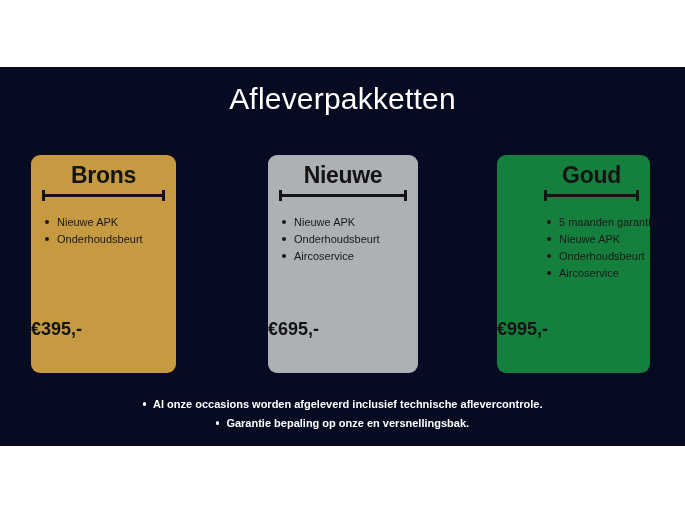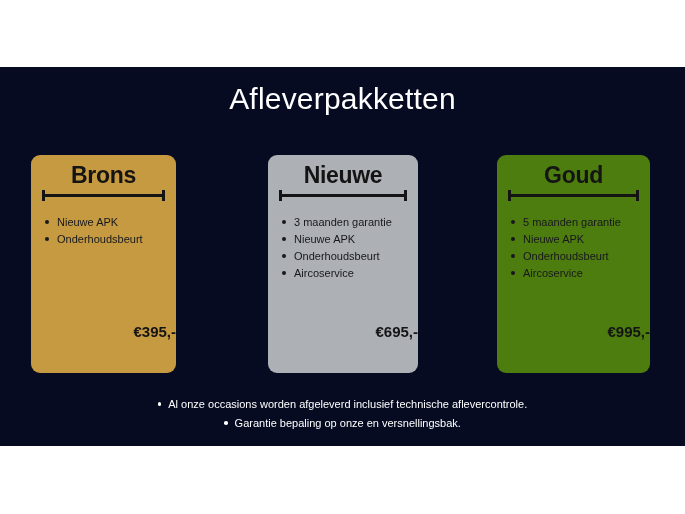--- a/index.html
+++ b/index.html
@@ -124,39 +124,39 @@
     height: 4px;
     border-radius: 50%;
     background: #18181c;
   }
 
   .price {
     position: absolute;
     left: 0;
     right: 0;
     bottom: 33px;
-    text-align: right;
-    font-size: 15px;
+    text-align: left;
+    font-size: 18px;
     font-weight: bold;
     color: #141414;
   }
 
   
   #notes {
     position: absolute;
     left: 0;
     top: 395px;
     width: 685px;
   }
   .note {
     position: relative;
     text-align: center;
     color: #ffffff;
     font-size: 11px;
-    font-weight: normal;
+    font-weight: bold;
     line-height: 19px;
   }
   .note .dot {
     display: inline-block;
     width: 3.5px;
     height: 3.5px;
     border-radius: 50%;
     background: #ffffff;
     vertical-align: middle;
     margin-right: 7px;
@@ -198,39 +198,35 @@
     <div class="card silver" style="background: rgb(173, 176, 181);">
       <div class="card-title">Nieuwe</div>
       <div class="rule">
         <div class="cap left"></div>
         <div class="bar"></div>
         <div class="cap right"></div>
       </div>
       <ul class="features">
         <li>
           <span class="dot"></span>
-          <span>3 maanden garantie</span>
-        </li>
-        <li>
-          <span class="dot"></span>
           <span>Nieuwe APK</span>
         </li>
         <li>
           <span class="dot"></span>
           <span>Onderhoudsbeurt</span>
         </li>
         <li>
           <span class="dot"></span>
           <span>Aircoservice</span>
         </li>
       </ul>
       <div class="price">€695,-</div>
     </div>
 
-    <div class="card gold" style="background: #4d7c0f;">
+    <div class="card gold" style="background: #15803d; padding-left: 36px;">
       <div class="card-title">Goud</div>
       <div class="rule">
         <div class="cap left"></div>
         <div class="bar"></div>
         <div class="cap right"></div>
       </div>
       <ul class="features">
         <li>
           <span class="dot"></span>
           <span>5 maanden garantie</span>

